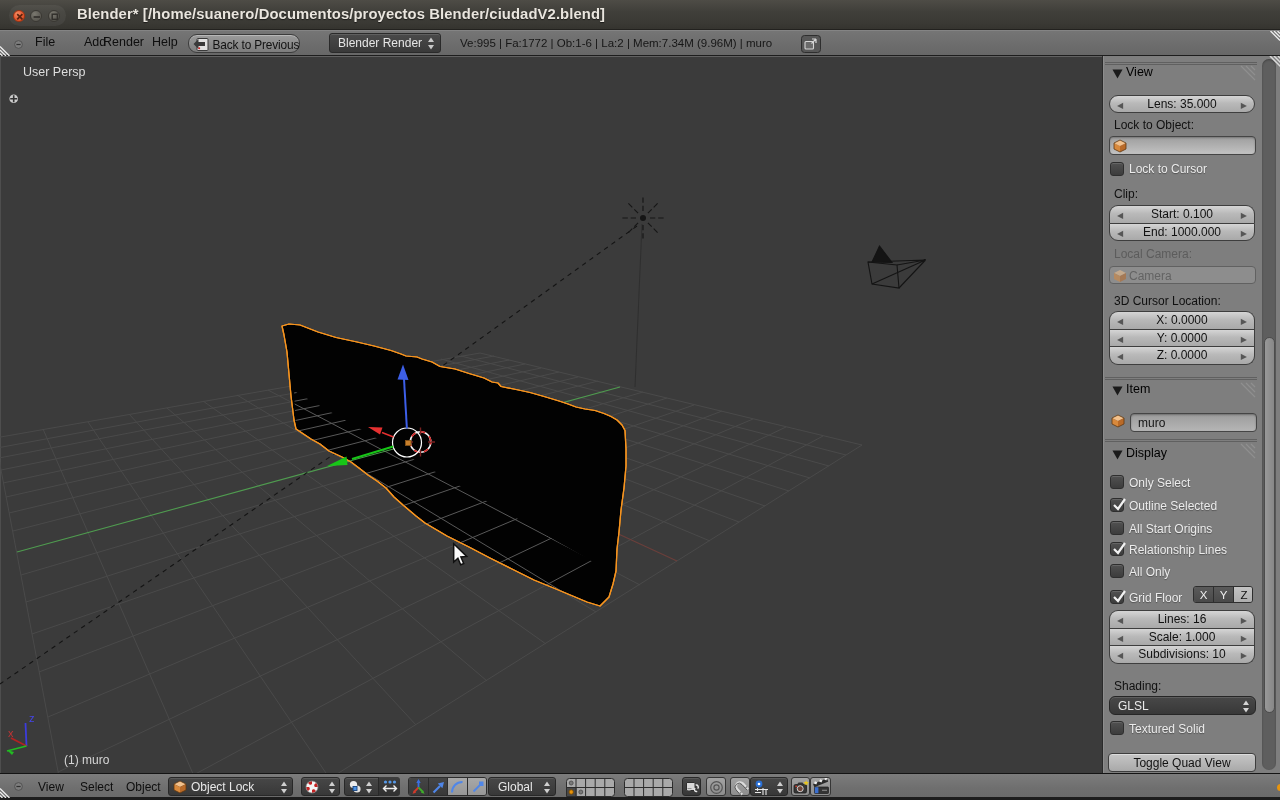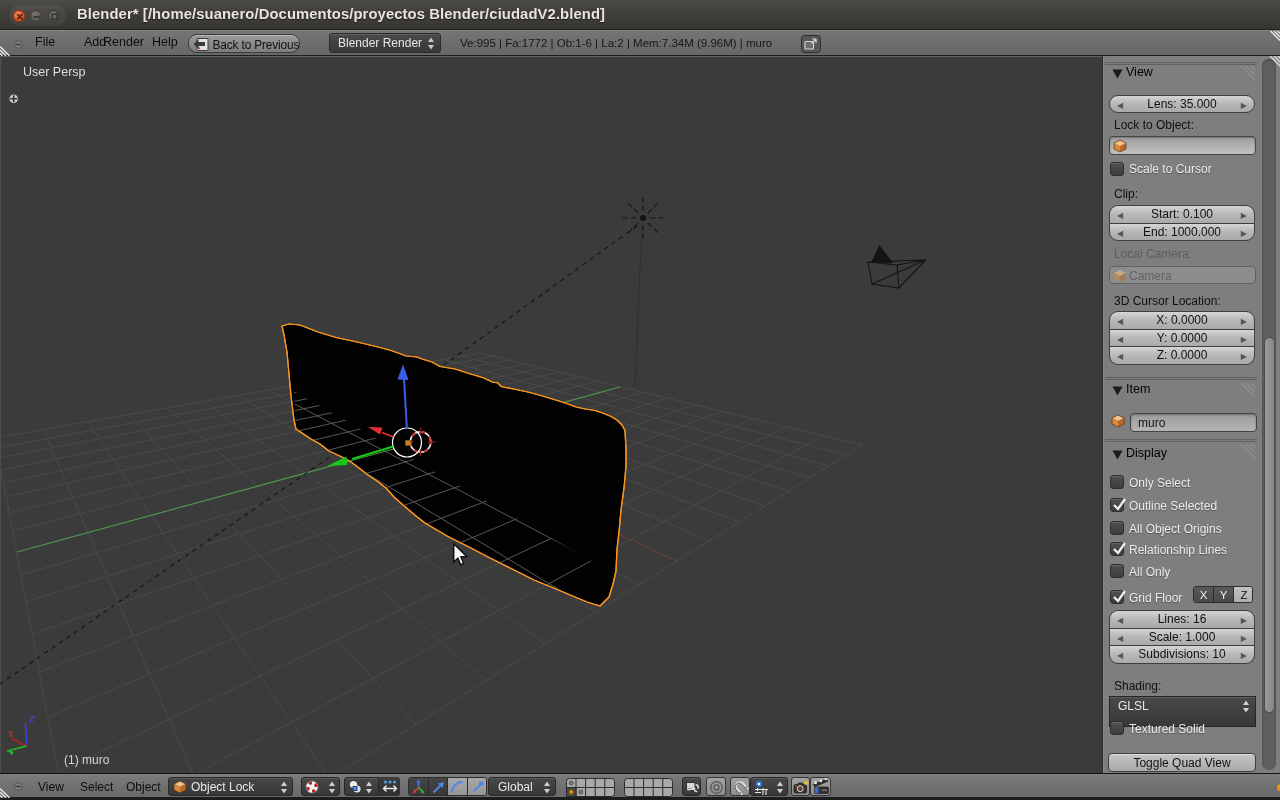--- a/index.html
+++ b/index.html
@@ -187,21 +187,21 @@
  <div class="plabel" style="top:62px">Lock to Object:</div>
  <div class="abs" style="left:6px;top:80px;width:147px;height:19px;border:1px solid #454545;border-radius:4px;background:linear-gradient(#9e9e9e,#c2c2c2);box-shadow:inset 0 1px 2px rgba(0,0,0,.25)">
   <svg class="abs" style="left:3px;top:2px" width="14" height="14" viewBox="0 0 14 14">
         <path d="M7 1L13 4L7 7L1 4Z" fill="#f2c18c"></path>
         <path d="M13 4v6L7 13V7Z" fill="#b96a28"></path>
         <path d="M1 4v6l6 3V7Z" fill="#d8893c"></path>
         <path d="M7 1L13 4v6L7 13L1 10V4Z" fill="none" stroke="#5f3710" stroke-width=".8"></path>
       </svg>
     </div>
  <div class="chk" style="top:106px"></div>
- <div class="clabel" style="top:106px">Scale to Cursor</div>
+ <div class="clabel" style="top:106px">Lock to Cursor</div>
  <div class="plabel" style="top:131px">Clip:</div>
  <div class="numw" style="top:149px;border-radius:9px 9px 0 0;border-bottom:none">Start: 0.100<span class="ar" style="left:7px">◀</span><span class="ar" style="right:7px">▶</span></div>
  <div class="numw" style="top:167px;border-radius:0 0 9px 9px">End: 1000.000<span class="ar" style="left:7px">◀</span><span class="ar" style="right:7px">▶</span></div>
  <div class="plabel" style="top:191px;color:#5c5c5c">Local Camera:</div>
  <div class="abs" style="left:6px;top:210px;width:147px;height:18px;border:1px solid #616161;border-radius:4px;background:#8d8d8d">
   <svg class="abs" style="left:3px;top:2px;opacity:.55" width="14" height="14" viewBox="0 0 14 14">
         <path d="M7 1L13 4L7 7L1 4Z" fill="#f2c18c"></path>
         <path d="M13 4v6L7 13V7Z" fill="#b96a28"></path>
         <path d="M1 4v6l6 3V7Z" fill="#d8893c"></path>
       </svg>
@@ -242,21 +242,21 @@
     </svg>
  <div class="chk" style="top:419px"></div>
     <div class="clabel" style="top:420px">Only Select</div>
  <div class="chk" style="top:442px">
       <svg width="16" height="16" viewBox="0 0 16 16">
         <path d="M3 8l4 4L14 2" stroke="#f2f2f2" stroke-width="2.2" fill="none"></path>
       </svg>
     </div>
     <div class="clabel" style="top:443px">Outline Selected</div>
  <div class="chk" style="top:465px"></div>
-    <div class="clabel" style="top:466px">All Object Origins</div>
+    <div class="clabel" style="top:466px">All Start Origins</div>
  <div class="chk" style="top:486px">
       <svg width="16" height="16" viewBox="0 0 16 16">
         <path d="M3 8l4 4L14 2" stroke="#f2f2f2" stroke-width="2.2" fill="none"></path>
       </svg>
     </div>
     <div class="clabel" style="top:487px">Relationship Lines</div>
  <div class="chk" style="top:508px"></div>
     <div class="clabel" style="top:509px">All Only</div>
  <div class="chk" style="top:534px">
       <svg width="16" height="16" viewBox="0 0 16 16">
@@ -266,21 +266,21 @@
     <div class="clabel" style="top:535px">Grid Floor</div>
  <div class="abs" style="left:90px;top:530px;width:60px;height:17px;border:1px solid #2e2e2e;border-radius:3px;overflow:hidden;font-size:11.5px">
   <div class="abs" style="left:0;top:0;width:20px;height:17px;background:linear-gradient(#5a5a5a,#474747);color:#eee;text-align:center;line-height:16px;border-right:1px solid #2e2e2e">X</div>
   <div class="abs" style="left:20px;top:0;width:20px;height:17px;background:linear-gradient(#5a5a5a,#474747);color:#eee;text-align:center;line-height:16px;border-right:1px solid #2e2e2e">Y</div>
   <div class="abs" style="left:40px;top:0;width:20px;height:17px;background:linear-gradient(#c4c4c4,#ababab);color:#111;text-align:center;line-height:16px">Z</div>
     </div>
  <div class="numw" style="top:554px;border-radius:9px 9px 0 0;border-bottom:none">Lines: 16<span class="ar" style="left:7px">◀</span><span class="ar" style="right:7px">▶</span></div>
  <div class="numw" style="top:572px">Scale: 1.000<span class="ar" style="left:7px">◀</span><span class="ar" style="right:7px">▶</span></div>
  <div class="numw" style="top:590px;border-radius:0 0 9px 9px;border-top:none">Subdivisions: 10<span class="ar" style="left:7px">◀</span><span class="ar" style="right:7px">▶</span></div>
  <div class="plabel" style="top:623px">Shading:</div>
- <div class="abs" style="left:6px;top:640px;width:147px;height:31px;border:1px solid #262626;border-radius:0;background:linear-gradient(#484848,#383838);box-shadow:inset 0 1px 0 rgba(255,255,255,.12)">
+ <div class="abs" style="left:6px;top:640px;width:147px;height:19px;border:1px solid #262626;border-radius:6px;background:linear-gradient(#484848,#383838);box-shadow:inset 0 1px 0 rgba(255,255,255,.12)">
   <span style="position:absolute;left:8px;top:2px;font-size:12px;color:#e9e9e9">GLSL</span>
   <svg class="updn" style="right:5px;top:3px" viewBox="0 0 8 13">
         <path d="M4 0.5L7 5H1Z" fill="#d5d5d5"></path>
         <path d="M4 12.5L1 8h6Z" fill="#d5d5d5"></path>
       </svg>
     </div>
  <div class="chk" style="top:665px"></div>
     <div class="clabel" style="top:666px">Textured Solid</div>
  <div class="abs" style="left:5px;top:697px;width:148px;height:19px;border:1px solid #3e3e3e;border-radius:4px;background:linear-gradient(#c6c6c6,#a9a9a9);box-shadow:inset 0 1px 0 rgba(255,255,255,.4);font-size:12px;color:#111;text-align:center;line-height:18px">Toggle Quad View</div>
  <div class="abs" style="left:159px;top:3px;width:14px;height:711px;border-radius:7px;background:#5e5e5e;box-shadow:inset 0 1px 2px rgba(0,0,0,.3)"></div>

